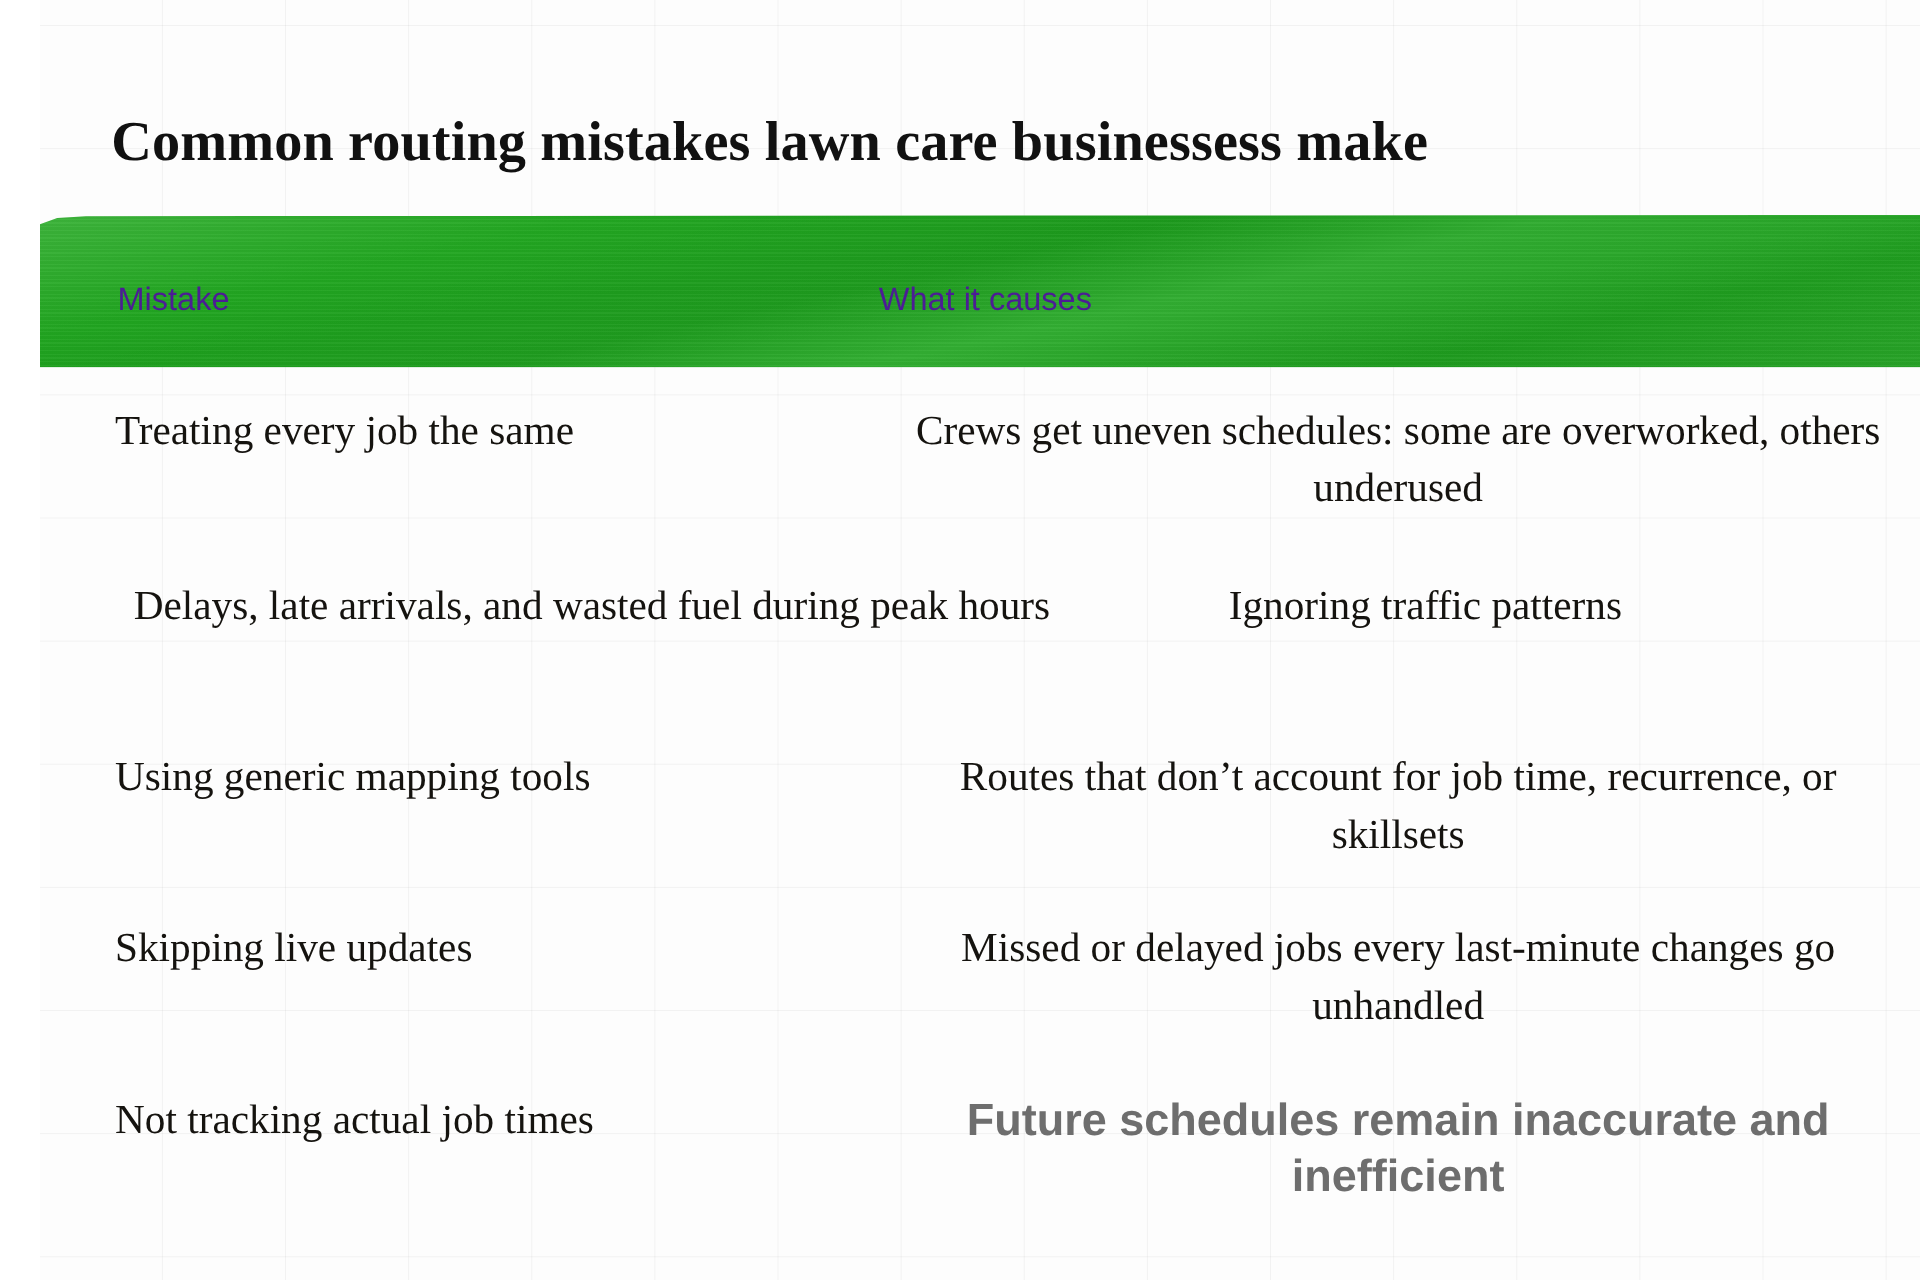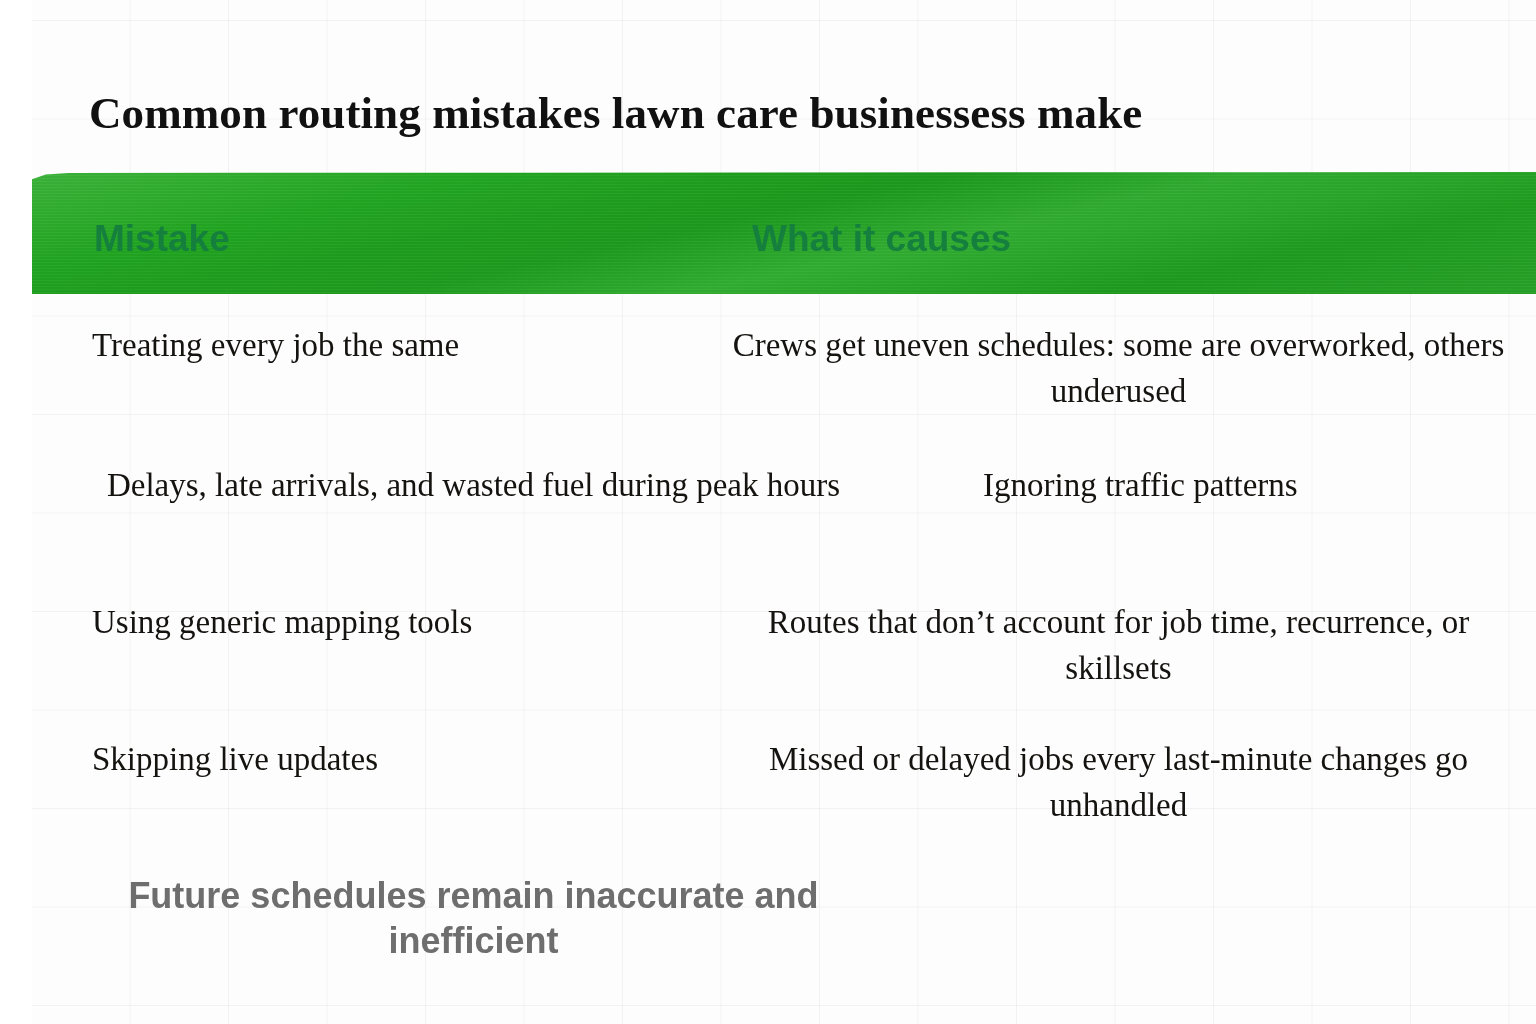--- a/index.html
+++ b/index.html
@@ -78,28 +78,28 @@
     inset: 0;
     background: repeating-linear-gradient(to bottom,
         rgba(255,255,255,0.035) 0px, rgba(255,255,255,0.035) 1px,
         rgba(0,0,0,0.025) 1px, rgba(0,0,0,0.025) 3px);
     pointer-events: none;
   }
 
   .header-cell {
     position: absolute;
     font-family: "Liberation Sans", "DejaVu Sans", sans-serif;
-    font-weight: bold;
-    font-size: 37px;
+    font-weight: normal;
+    font-size: 26px;
     line-height: 38px;
-    color: #15803d;
+    color: #4c1d95;
     z-index: 3;
   }
   #header-cell-mistake { left: 62px;  top: 220px; }
-  #header-cell-cause   { left: 720px; top: 220px; }
+  #header-cell-cause   { left: 671px; top: 220px; }
 
   
   #table-body {
     position: absolute;
     left: 0;
     top: 294px;
     width: 1536px;
   }
   .row {
     position: relative;
@@ -170,17 +170,18 @@
       <div class="cell cell-mistake">Using generic mapping tools</div>
       <div class="cell cell-cause">Routes that don’t account for job time, recurrence, or skillsets</div>
     </div>
 
     <div class="row row-4">
       <div class="cell cell-mistake">Skipping live updates</div>
       <div class="cell cell-cause">Missed or delayed jobs every last-minute changes go unhandled</div>
     </div>
 
     <div class="row row-5">
+      <div class="cell cell-mistake">Not tracking actual job times</div>
       <div class="cell cell-cause style-muted-bold">Future schedules remain inaccurate and inefficient</div>
     </div>
 
   </div>
 </div>
 
 </body></html>

